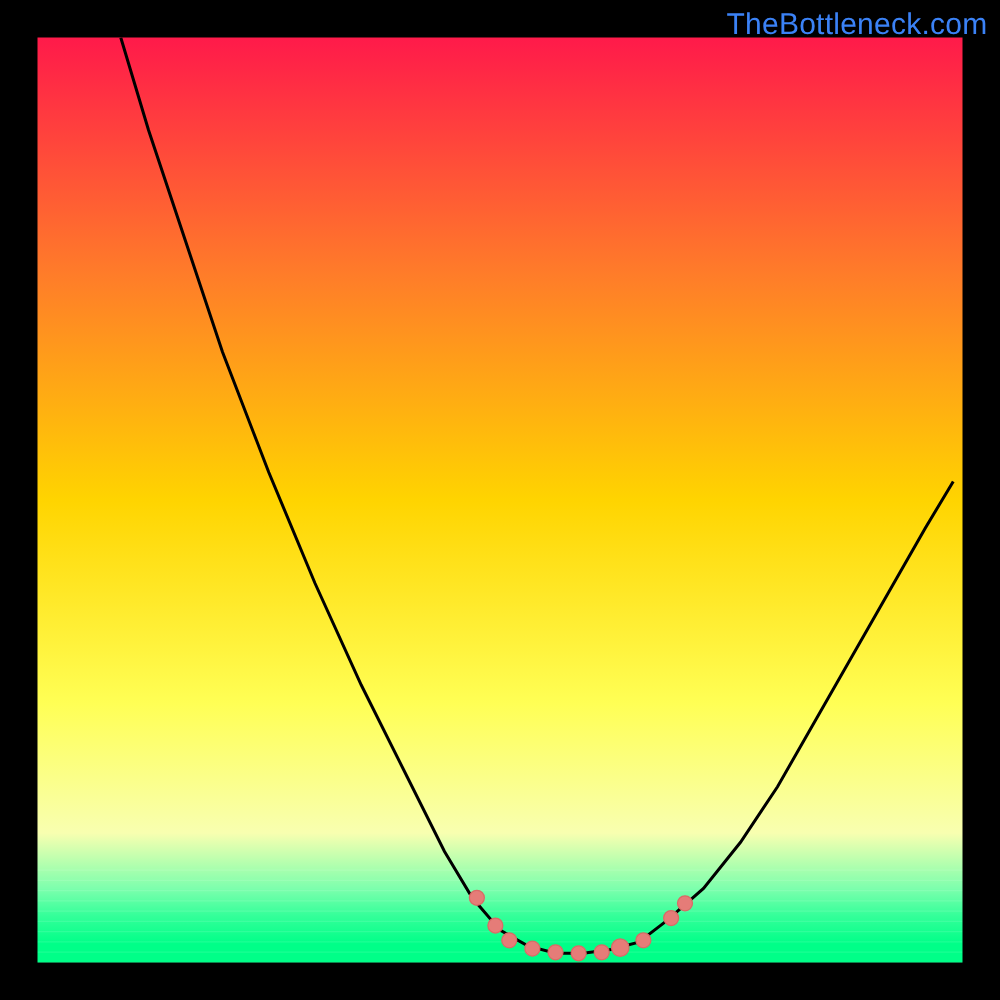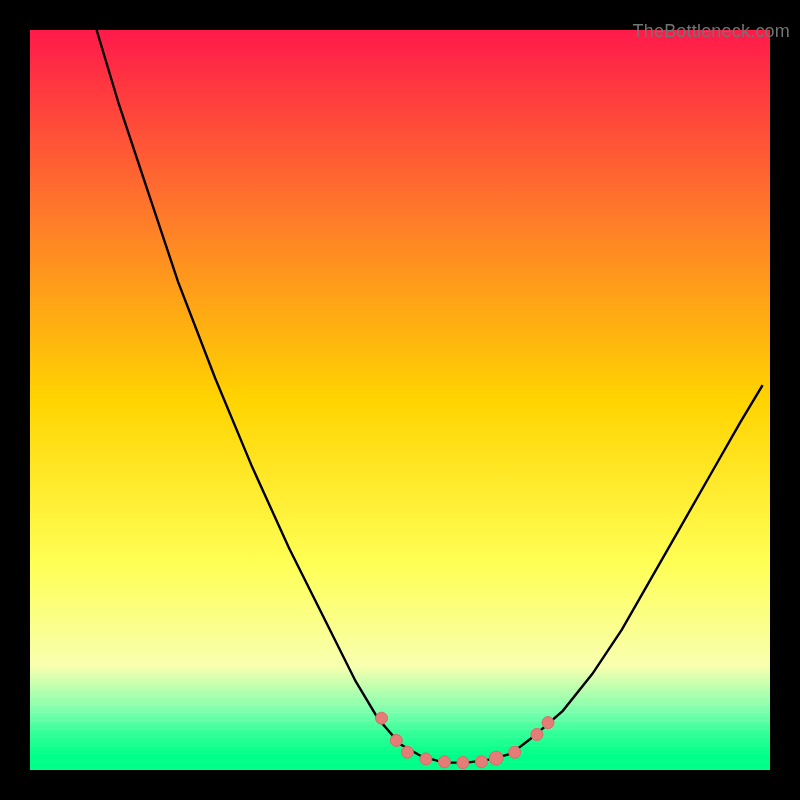--- a/index.html
+++ b/index.html
@@ -16,24 +16,24 @@
     width: 800px;
     height: 800px;
   }
   svg {
     position: absolute;
     top: 0;
     left: 0;
   }
   .watermark {
     position: absolute;
-    top: 21px;
+    top: 6px;
     right: 10px;
-    color: #737373;
-    font-size: 18px;
+    color: #3b82f6;
+    font-size: 24px;
     font-weight: 400;
     letter-spacing: 0.2px;
     user-select: none;
   }
 </style>
 </head>
 <body>
 
 <div class="stage">
   <svg id="chart-svg" width="800" height="800" viewBox="0 0 800 800">

